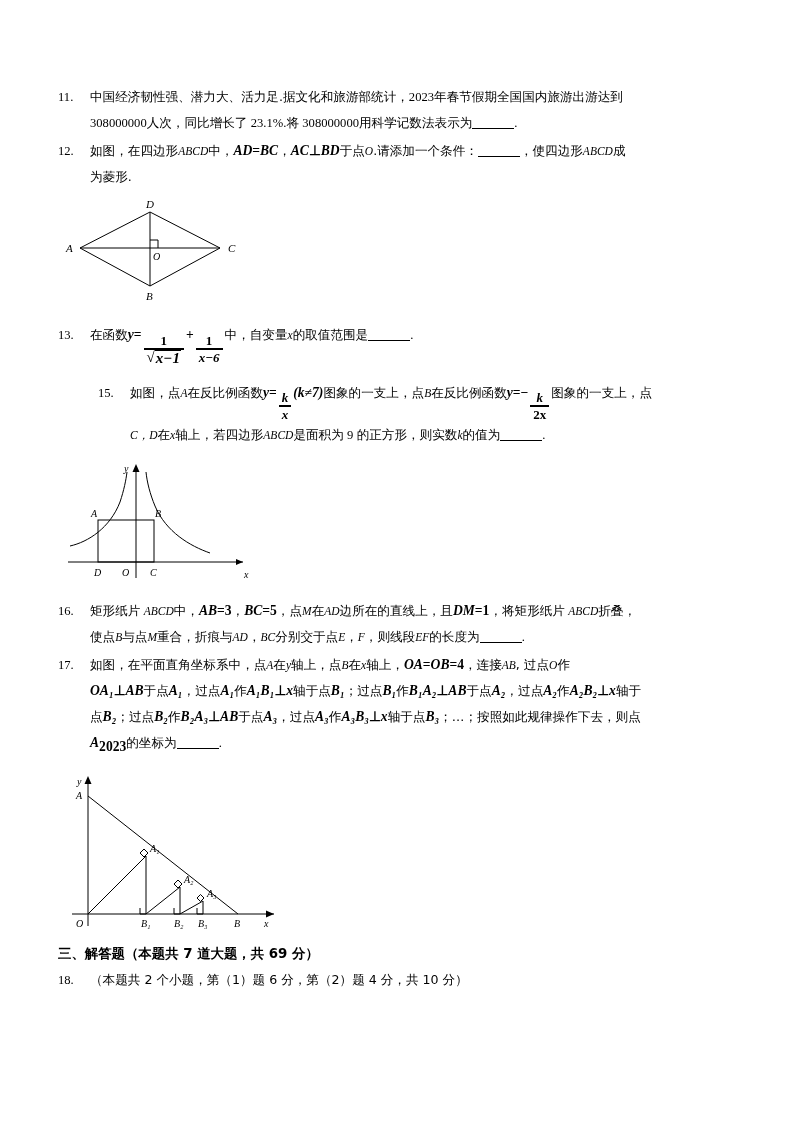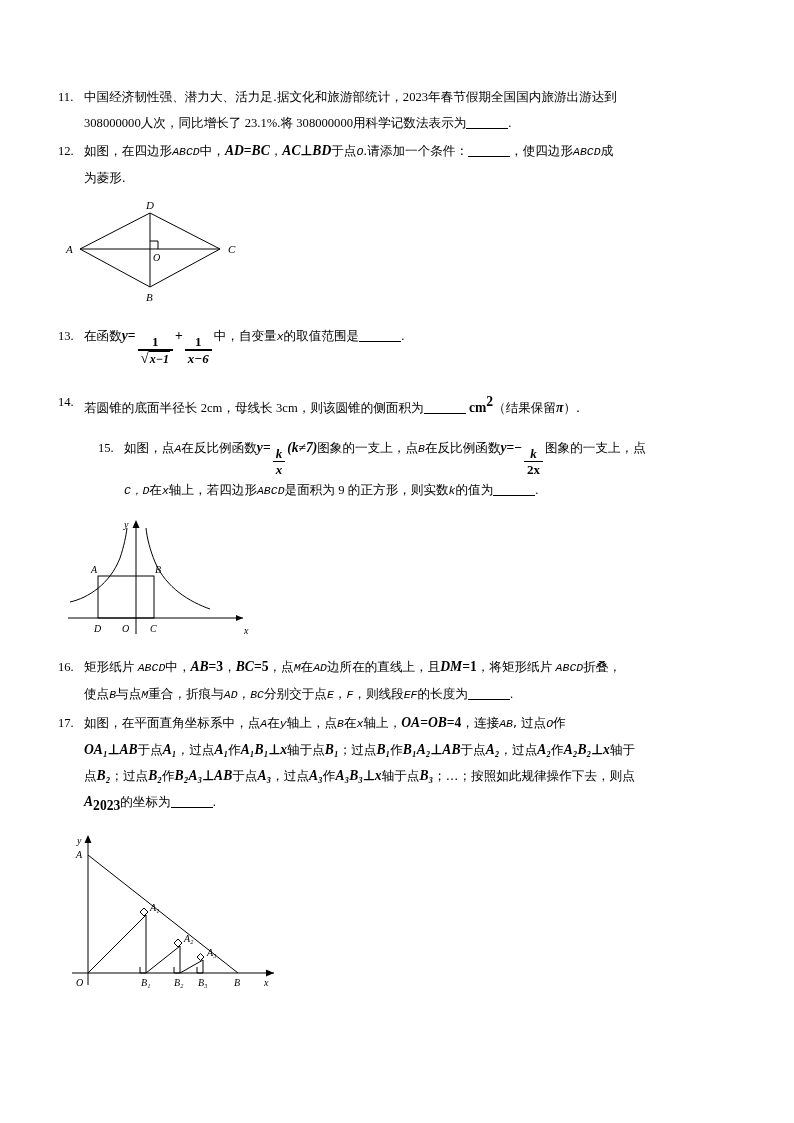--- a/index.html
+++ b/index.html
@@ -27,40 +27,41 @@
     left: 58px;
     top: 84px;
     width: 680px;
   }
   .q {
     display: flex;
     align-items: flex-start;
     font-size: 13.2px;
     line-height: 26px;
     margin-bottom: 2px;
+    gap: 6px;
   }
   .qnum {
     flex: 0 0 auto;
     width: 26px;
     font-family: "Liberation Serif", serif;
     font-size: 13px;
     line-height: 26px;
   }
   .qbody {
     flex: 1 1 auto;
     text-align: justify;
     line-height: 26px;
   }
   .cn {
     font-family: "DejaVu Sans", "Liberation Sans", sans-serif;
     font-size: 12.6px;
   }
   .it {
     font-style: italic;
-    font-family: Liberation Mono, monospace;
+    font-family: Liberation Serif, serif;
     font-size: 11.5px;
   }
   .bit {
     font-style: italic;
     font-weight: bold;
     font-family: "Liberation Serif", serif;
     font-size: 13.6px;
   }
   .bnum {
     font-weight: bold;
@@ -119,21 +120,21 @@
   }
   .sqrt .radical {
     font-size: 15px;
     line-height: 15px;
     font-style: normal;
     font-weight: normal;
   }
   .sqrt .rad-body {
     border-top: 1.4px solid #000;
     padding: 0 1px;
-    font-size: 12px;
+    font-size: 15px;
     line-height: 15px;
   }
   .figwrap {
     margin: 6px 0 10px 0;
   }
   .section-head {
     font-family: "DejaVu Sans", "Liberation Sans", sans-serif;
     font-weight: bold;
     font-size: 13.4px;
     margin-top: 6px;
@@ -193,26 +194,20 @@
                 <span class="rad-body">x−1</span>
               </span></span>
           </span><span class="bnum">+</span><span class="frac">
             <span class="top">1</span>
             <span class="bar"></span>
             <span class="bot" style="font-style:italic;">x−6</span>
           </span><span class="cn">中，自变量</span><span class="it">x</span><span class="cn">的取值范围是</span><span class="blank"></span><span class="num">.</span>
     </div>
   </div>
 
-  <div class="q" style="margin-top:22px;">
-    <div class="qnum num">14.</div>
-    <div class="qbody">
-      <span class="cn">若圆锥的底面半径长</span>&nbsp;<span class="num">2cm</span><span class="cn">，母线长</span>&nbsp;<span class="num">3cm</span><span class="cn">，则该圆锥的侧面积为</span><span class="blank"></span>&nbsp;<span class="bnum" style="font-weight:bold;">cm</span><sup class="bnum">2</sup><span class="cn">（结果保留</span><span class="bit">π</span><span class="cn">）.</span>
-    </div>
-  </div>
 
   <div class="q" style="margin-top:14px;margin-left:40px;">
     <div class="qnum num">15.</div>
     <div class="qbody">
       <span class="cn">如图，点</span><span class="it">A</span><span class="cn">在反比例函数</span><span class="bit">y</span><span class="bnum">=</span><span class="frac">
             <span class="top" style="font-style:italic;">k</span>
             <span class="bar"></span>
             <span class="bot" style="font-style:italic;">x</span>
           </span><span class="bit" style="font-style:italic;">(k≠7)</span><span class="cn">图象的一支上，点</span><span class="it">B</span><span class="cn">在反比例函数</span><span class="bit">y</span><span class="bnum">=</span><span class="bnum">−</span><span class="frac">
             <span class="top" style="font-style:italic;">k</span>
@@ -290,16 +285,23 @@
       <text x="149" y="131" font-size="10">A₃</text>
       <text x="83" y="161" font-size="10">B₁</text>
       <text x="116" y="161" font-size="10">B₂</text>
       <text x="140" y="161" font-size="10">B₃</text>
       <text x="176" y="161" font-size="10">B</text>
       <text x="206" y="161" font-size="10">x</text>
       <text x="19" y="19" font-size="10">y</text>
     </svg>
   </div>
 
-
+  <div class="section-head">三、解答题（本题共 7 道大题，共 69 分）</div>
+
+  <div class="q" style="margin-top:0;">
+    <div class="qnum num">18.</div>
+    <div class="qbody">
+      <span class="cn">（本题共 2 个小题，第（1）题 6 分，第（2）题 4 分，共 10 分）</span>
+    </div>
+  </div>
 
 </div>
 </div>
 
 </body></html>

